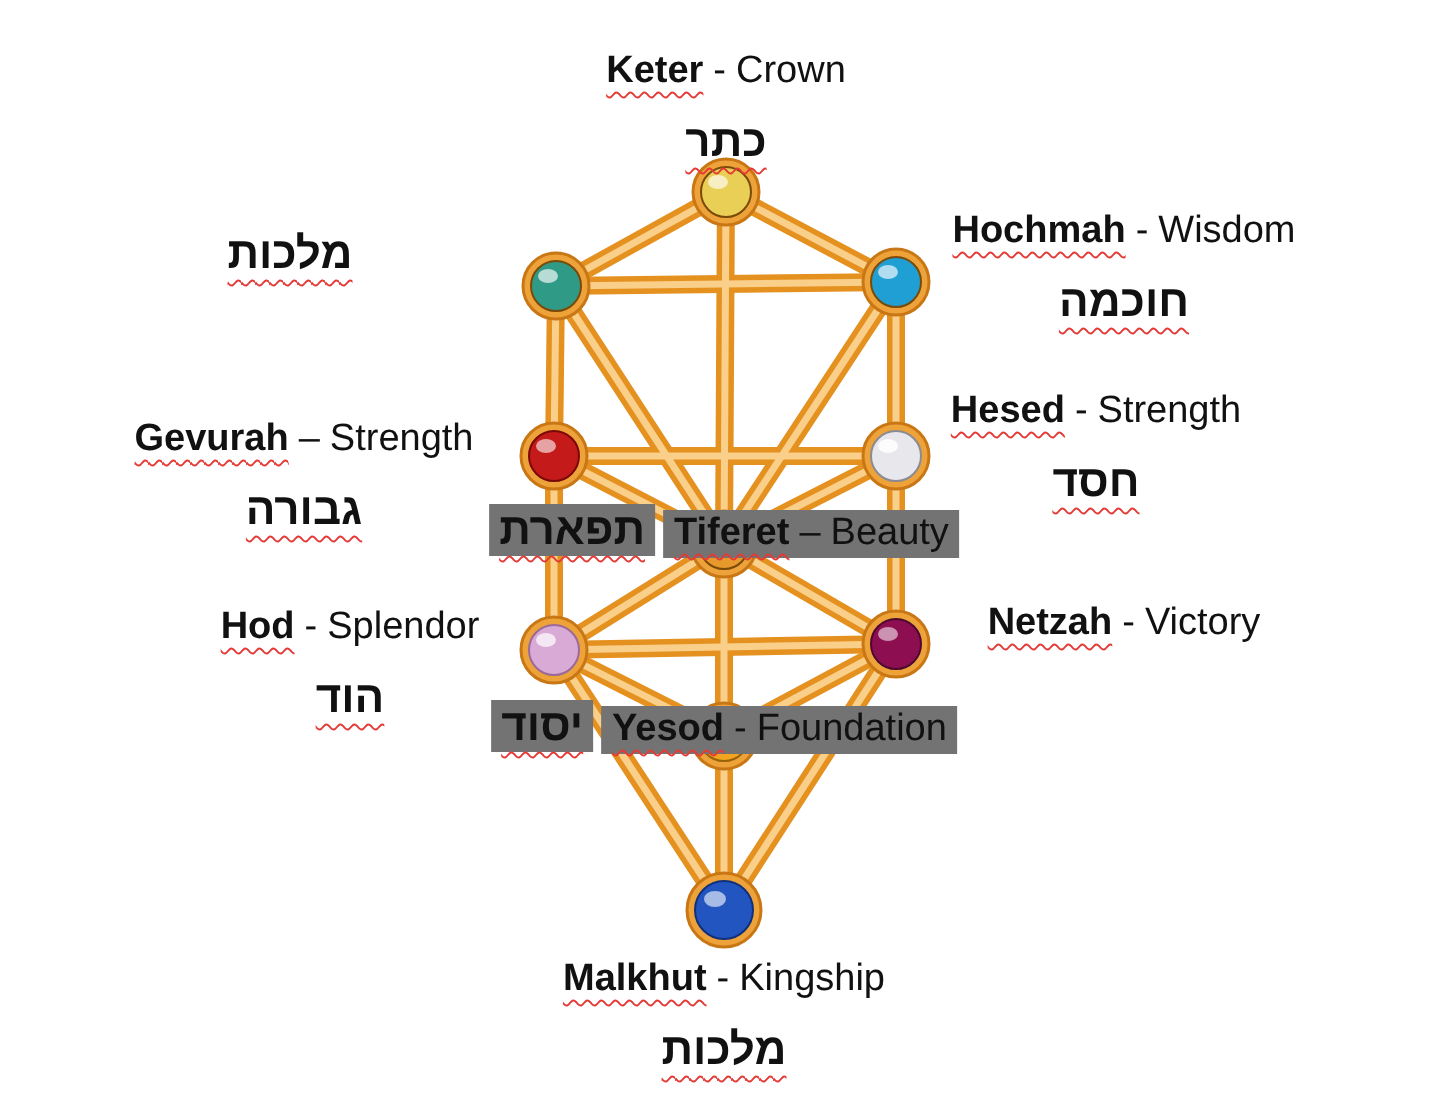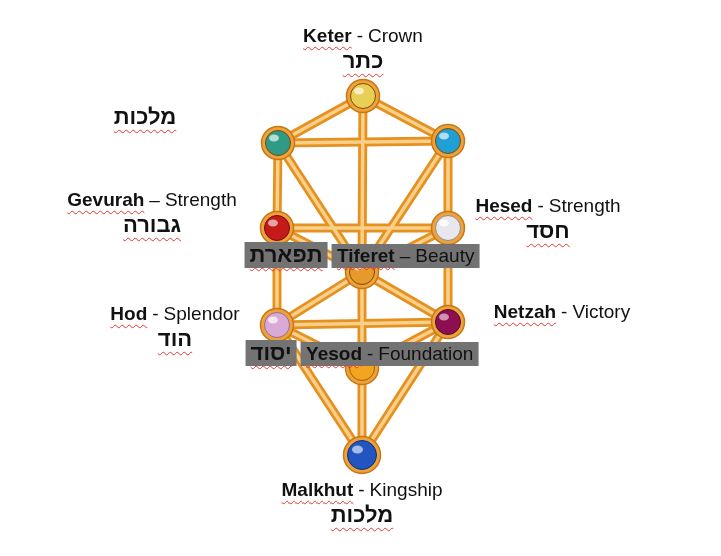--- a/index.html
+++ b/index.html
@@ -18,32 +18,32 @@
   .nm{
     font-weight:700;
     text-decoration-line:underline;
     text-decoration-style:wavy;
     text-decoration-color:#e53935;
     text-decoration-thickness:1px;
     text-underline-offset:4px;
   }
   .sp{margin:0 5px;}
   .he{
-    font-size:22px;font-weight:700;direction:rtl;line-height:26px;margin-top:0;
+    font-size:22px;font-weight:700;direction:rtl;line-height:26px;margin-top:10px;
     text-decoration-line:underline;
     text-decoration-style:wavy;
     text-decoration-color:#e53935;
     text-decoration-thickness:1px;
     text-underline-offset:5px;
   }
   .onpath .he,.onpath .en{background:#737373;padding:0 5px;display:inline-block;}
   .keter{left:363px;top:24px;}
   .binah{left:145px;top:104px;}
   .hochmah{left:562px;top:104px;}
-  .gevurah{left:152px;top:188px;}
+  .gevurah{left:152px;top:208px;}
   .hesed{left:548px;top:194px;}
   .tiferet{left:362px;top:242px;}
   .tiferet .he{margin-bottom:6px;}
   .hod{left:175px;top:302px;}
   .netzah{left:562px;top:300px;}
   .yesod{left:362px;top:340px;}
   .yesod .he{margin-bottom:12px;}
   .malkhut{left:362px;top:478px;}
 </style>
 </head>
@@ -158,20 +158,22 @@
   <div class="label keter">
     <div class="en"><span class="nm">Keter</span><span class="sp">-</span><span class="mn">Crown</span></div>
     <div class="he">כתר</div>
   </div>
 
   <div class="label binah">
     <div class="he">מלכות</div>
   </div>
 
   <div class="label hochmah">
+    <div class="en"><span class="nm">Hochmah</span><span class="sp">-</span><span class="mn">Wisdom</span></div>
+    <div class="he">חוכמה</div>
   </div>
 
   <div class="label gevurah">
     <div class="en"><span class="nm">Gevurah</span><span class="sp">–</span><span class="mn">Strength</span></div>
     <div class="he">גבורה</div>
   </div>
 
   <div class="label hesed">
     <div class="en"><span class="nm">Hesed</span><span class="sp">-</span><span class="mn">Strength</span></div>
     <div class="he">חסד</div>

